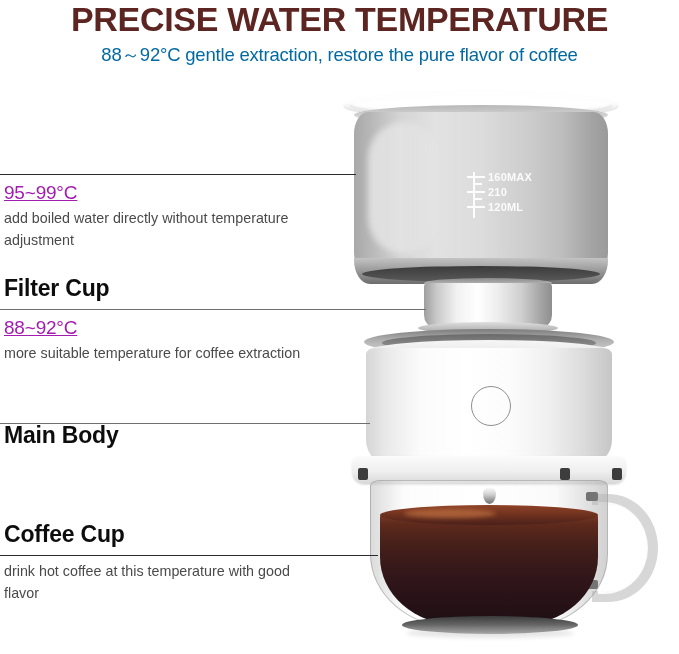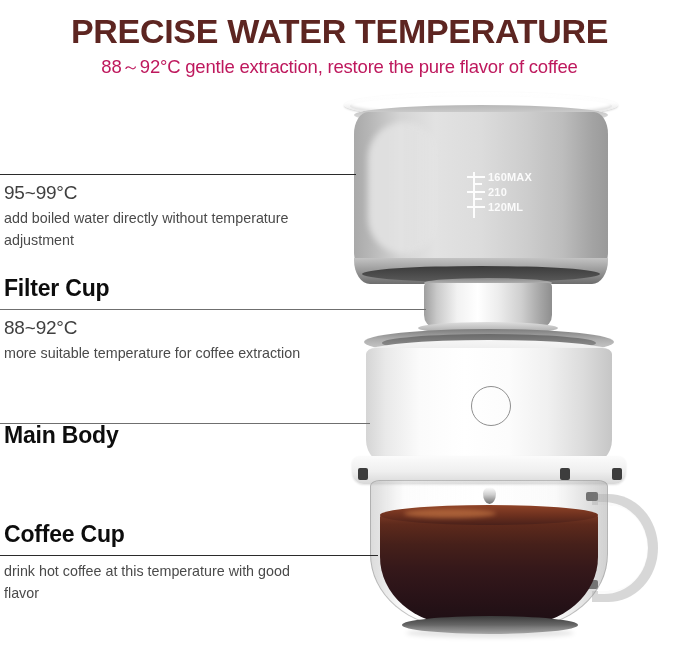--- a/index.html
+++ b/index.html
@@ -22,34 +22,34 @@
   
   .header {
     position: absolute;
     left: 0;
     top: 0;
     width: 679px;
     text-align: center;
   }
   .title {
     margin: 0;
-    padding-top: 12px;
+    padding-top: 0;
     font-size: 34px;
     line-height: 38px;
     font-weight: bold;
     letter-spacing: -0.3px;
     color: #5d2521;
     font-family: "Liberation Sans", sans-serif;
   }
   .subtitle {
     margin: 0;
     padding-top: 6px;
     font-size: 18.5px;
     line-height: 22px;
-    color: #be185d;
+    color: #0369a1;
     font-weight: normal;
     letter-spacing: -0.2px;
   }
 
   
   .callout {
     position: absolute;
     left: 4px;
     width: 300px;
   }
@@ -57,24 +57,25 @@
     font-size: 23px;
     line-height: 27px;
     font-weight: bold;
     color: #0d0d0d;
     letter-spacing: -0.2px;
     white-space: nowrap;
   }
   .callout-temp {
     font-size: 19px;
     line-height: 25px;
-    color: #404040;
+    color: #a21caf;
     padding-top: 3px;
     letter-spacing: -0.2px;
     white-space: nowrap;
+    text-decoration: underline;
   }
   .callout-desc {
     font-size: 14.3px;
     line-height: 22px;
     color: #4a4a4a;
     padding-top: 2px;
   }
 
   
   .leader {

